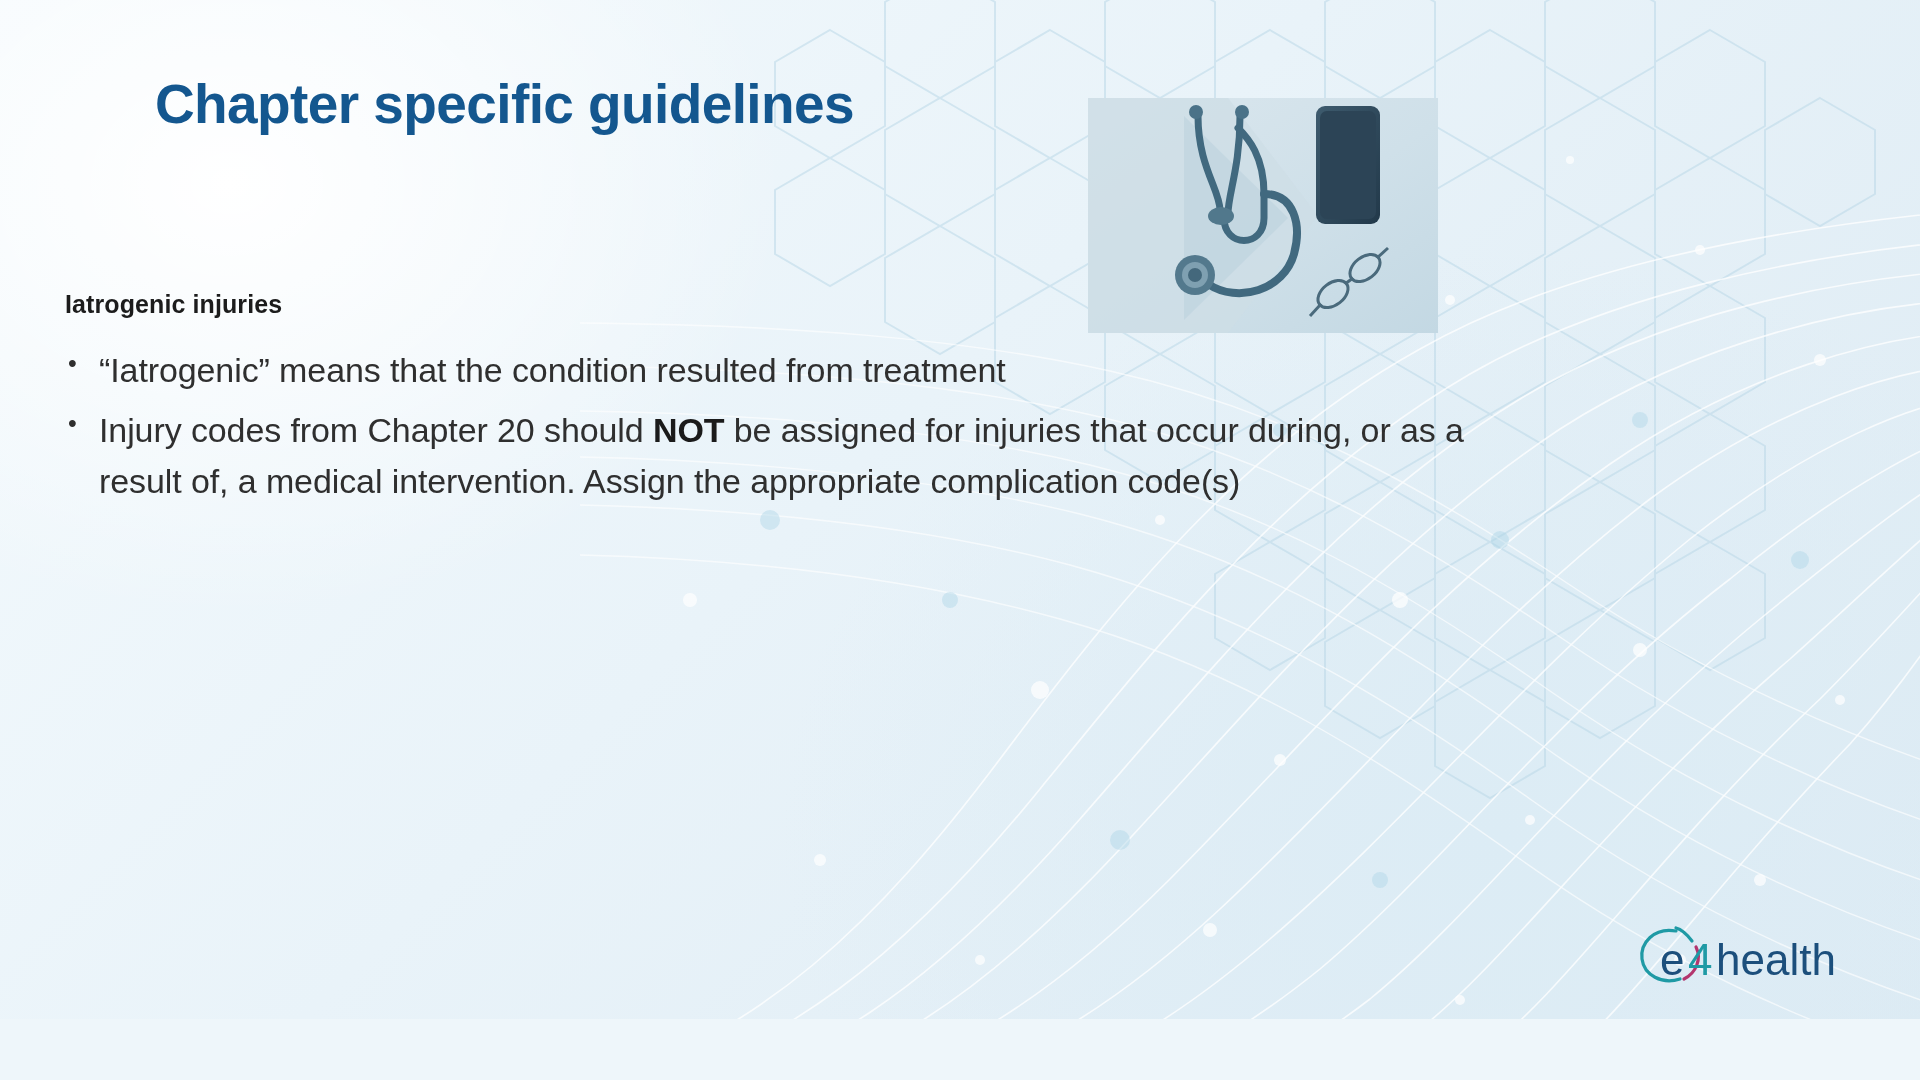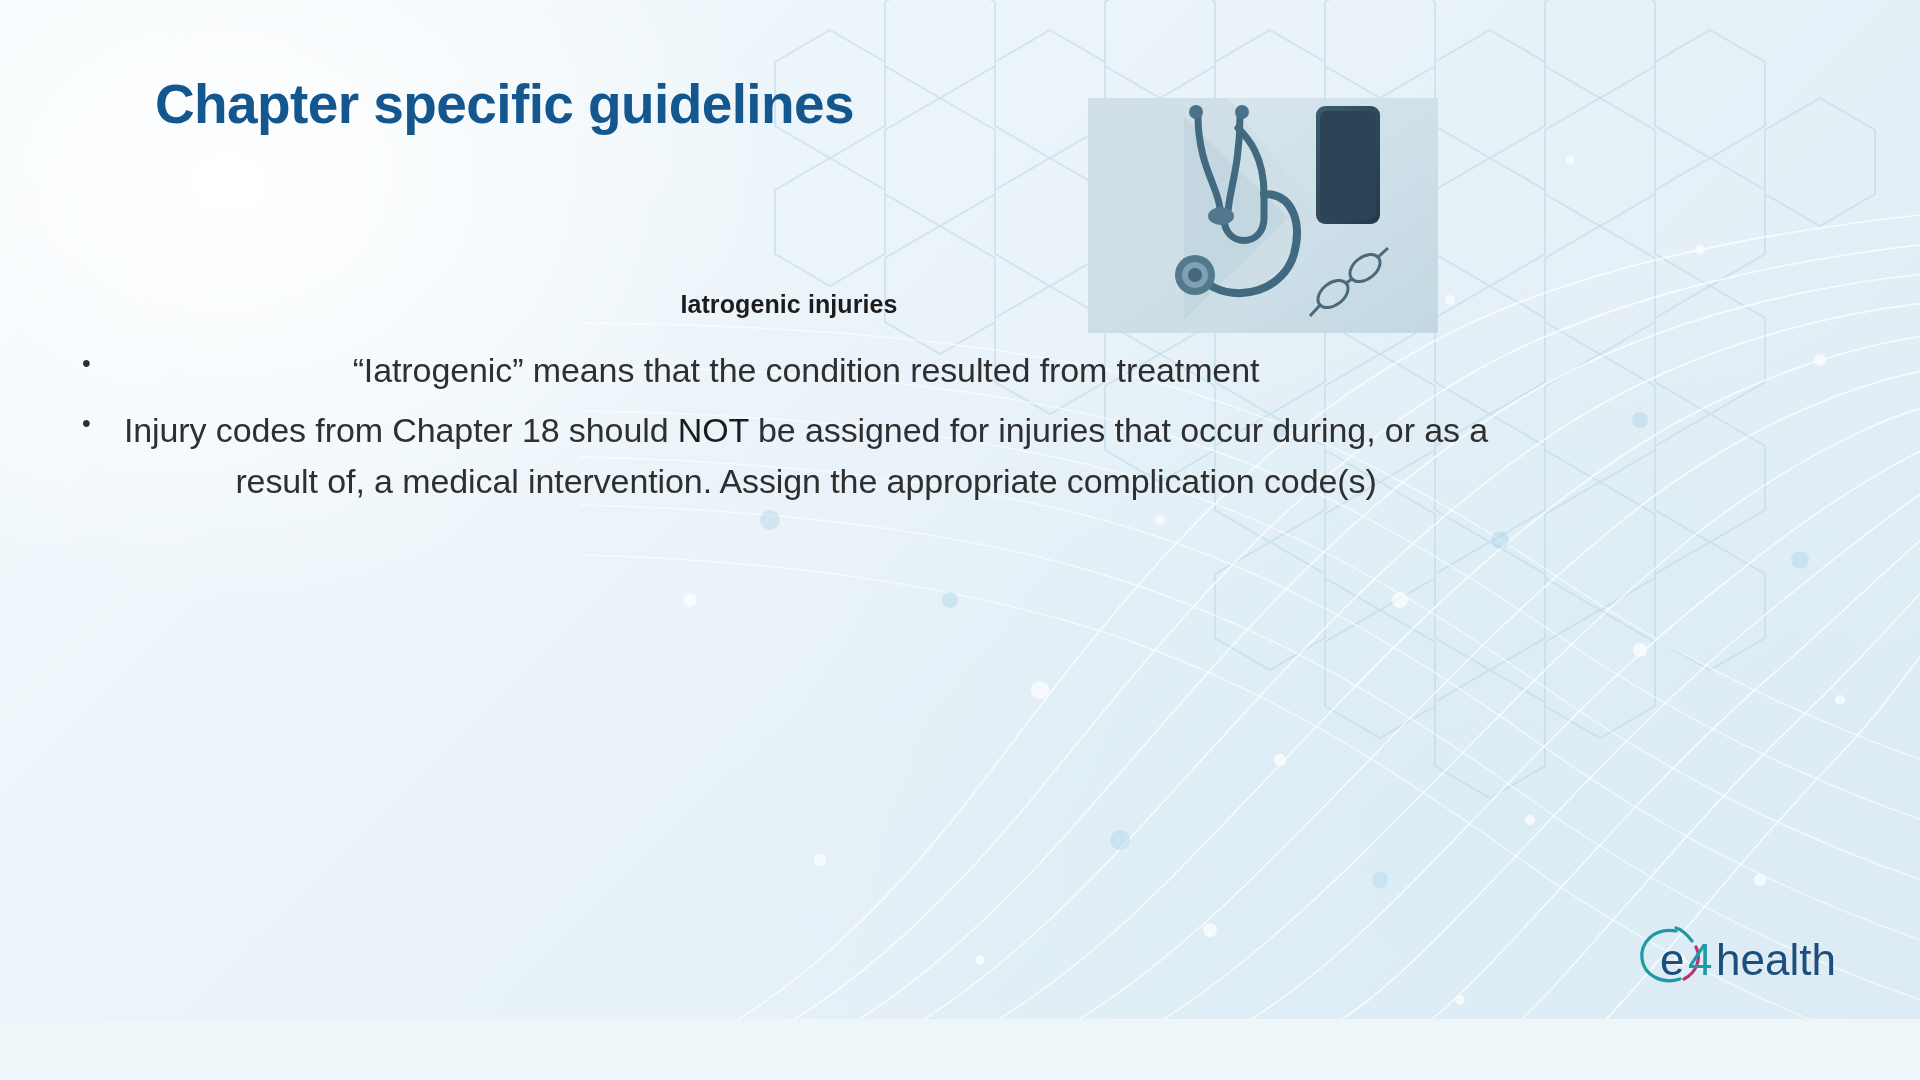--- a/index.html
+++ b/index.html
@@ -77,25 +77,24 @@
     width: 350px;
     height: 235px;
     overflow: hidden;
     background: #cfdee6;
   }
   .photo svg { display: block; }
 
   
   .body-block {
     position: absolute;
-    left: 79px;
+    left: 65px;
     top: 290px;
     width: 1420px;
     color: #2a2a2a;
-    text-align: center;
   }
   .subhead {
     font-size: 25px;
     font-weight: bold;
     color: #1c1c1c;
     letter-spacing: 0.1px;
     margin: 0 0 26px 0;
   }
   .bullets {
     list-style: none;
@@ -113,21 +112,21 @@
   }
   .bullets li::before {
     content: "\2022";
     position: absolute;
     left: 3px;
     top: -1px;
     font-size: 25px;
     color: #2f2f2f;
   }
   .bullets b {
-    font-weight: normal;
+    font-weight: bold;
     color: #1b1b1b;
   }
 
   
   .logo {
     position: absolute;
     right: 48px;
     bottom: 26px;
     width: 240px;
     height: 78px;
@@ -297,21 +296,21 @@
     </svg>
   </div>
 
   <div class="body-block">
     <div class="subhead">Iatrogenic injuries</div>
     <ul class="bullets">
       <li>
         <span>“Iatrogenic” means that the condition resulted from treatment</span><b></b><span></span>
       </li>
       <li>
-        <span>Injury codes from Chapter 18 should </span><b>NOT</b><span> be assigned for injuries that occur during, or as a result of, a medical intervention. Assign the appropriate complication code(s)</span>
+        <span>Injury codes from Chapter 20 should </span><b>NOT</b><span> be assigned for injuries that occur during, or as a result of, a medical intervention. Assign the appropriate complication code(s)</span>
       </li>
     </ul>
   </div>
 
   <div class="logo">
     <svg viewBox="0 0 240 78" width="240" height="78">
       <g fill="none" stroke-width="3.2" stroke-linecap="round">
         <path d="M44,16 C22,12 8,28 10,44 C12,60 30,70 48,64" stroke="#1f9aa5"></path>
         <path d="M52,64 C64,58 70,44 64,32" stroke="#b3366e"></path>
         <path d="M60,26 C54,18 48,14 44,13" stroke="#1f9aa5"></path>

